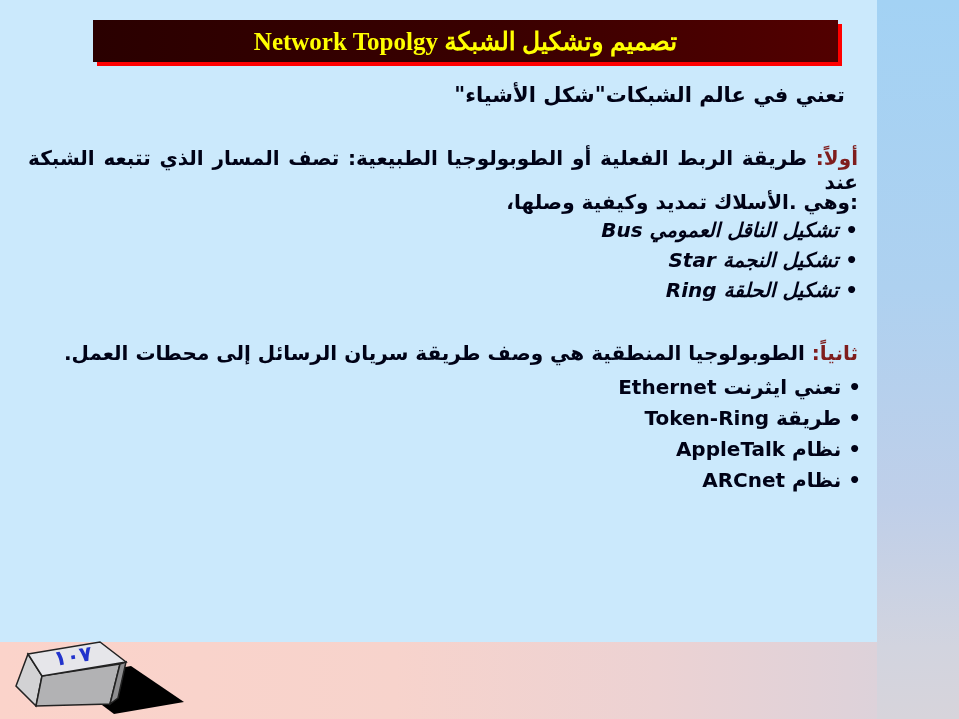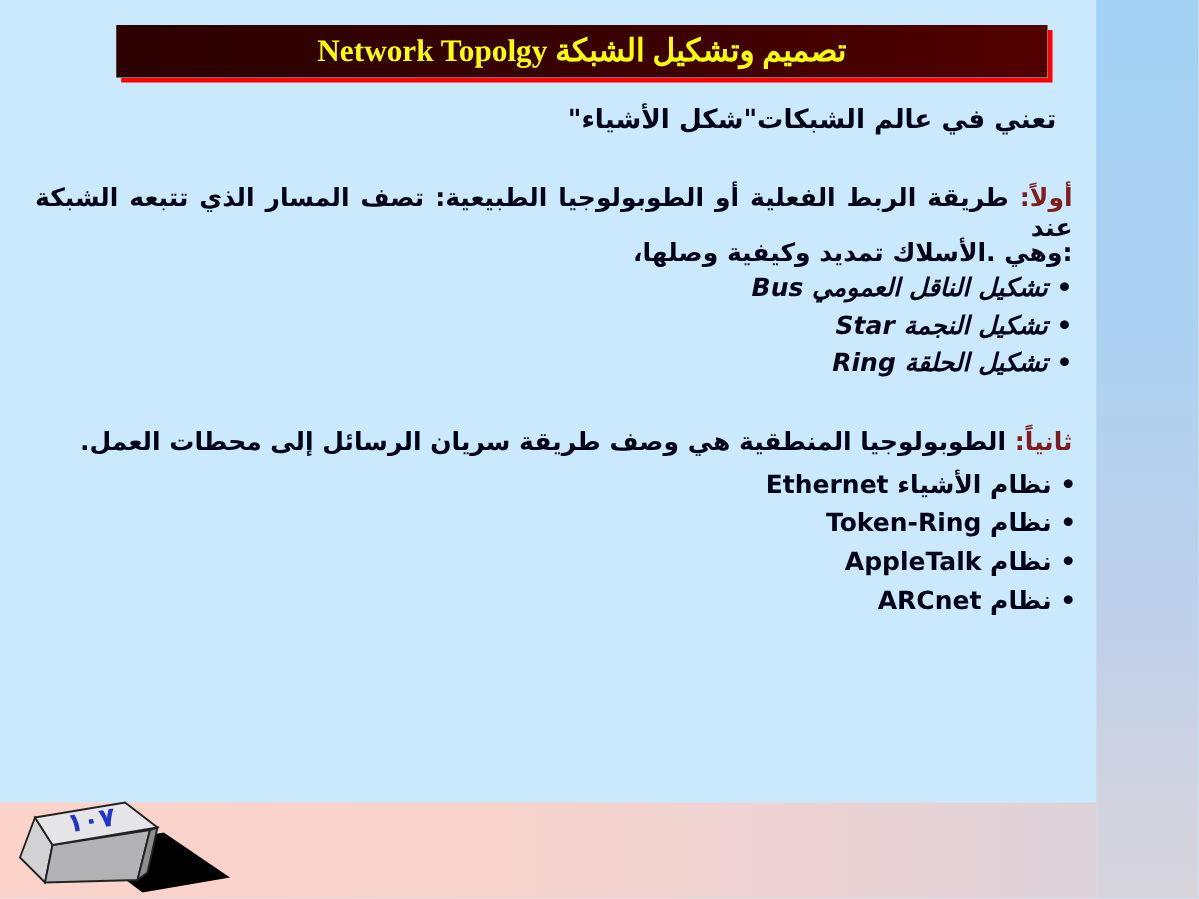--- a/index.html
+++ b/index.html
@@ -76,22 +76,22 @@
     <li>تشكيل النجمة Star</li>
     <li>تشكيل الحلقة Ring</li>
   </ul>
 
   <div class="abs navy" id="p2-line">
     <span class="redword">ثانياً:</span>
     <span>الطوبولوجيا المنطقية هي وصف طريقة سريان الرسائل إلى محطات العمل.</span>
   </div>
 
   <ul class="abs blist navy" id="list-logical">
-    <li>نظام الأشياء Ethernet</li>
-    <li>نظام Token-Ring</li>
+    <li>تعني ايثرنت Ethernet</li>
+    <li>طريقة Token-Ring</li>
     <li>نظام AppleTalk</li>
     <li>نظام ARCnet</li>
   </ul>
 
   <svg id="keycap" viewBox="0 0 185 83" xmlns="http://www.w3.org/2000/svg">
 
     <polygon points="60,42 125,30 178,66 108,78" fill="#000000"></polygon>
 
     <polygon points="22,18 36,40 30,70 10,50" fill="#d2d2d4" stroke="#222" stroke-width="1.5"></polygon>
 

